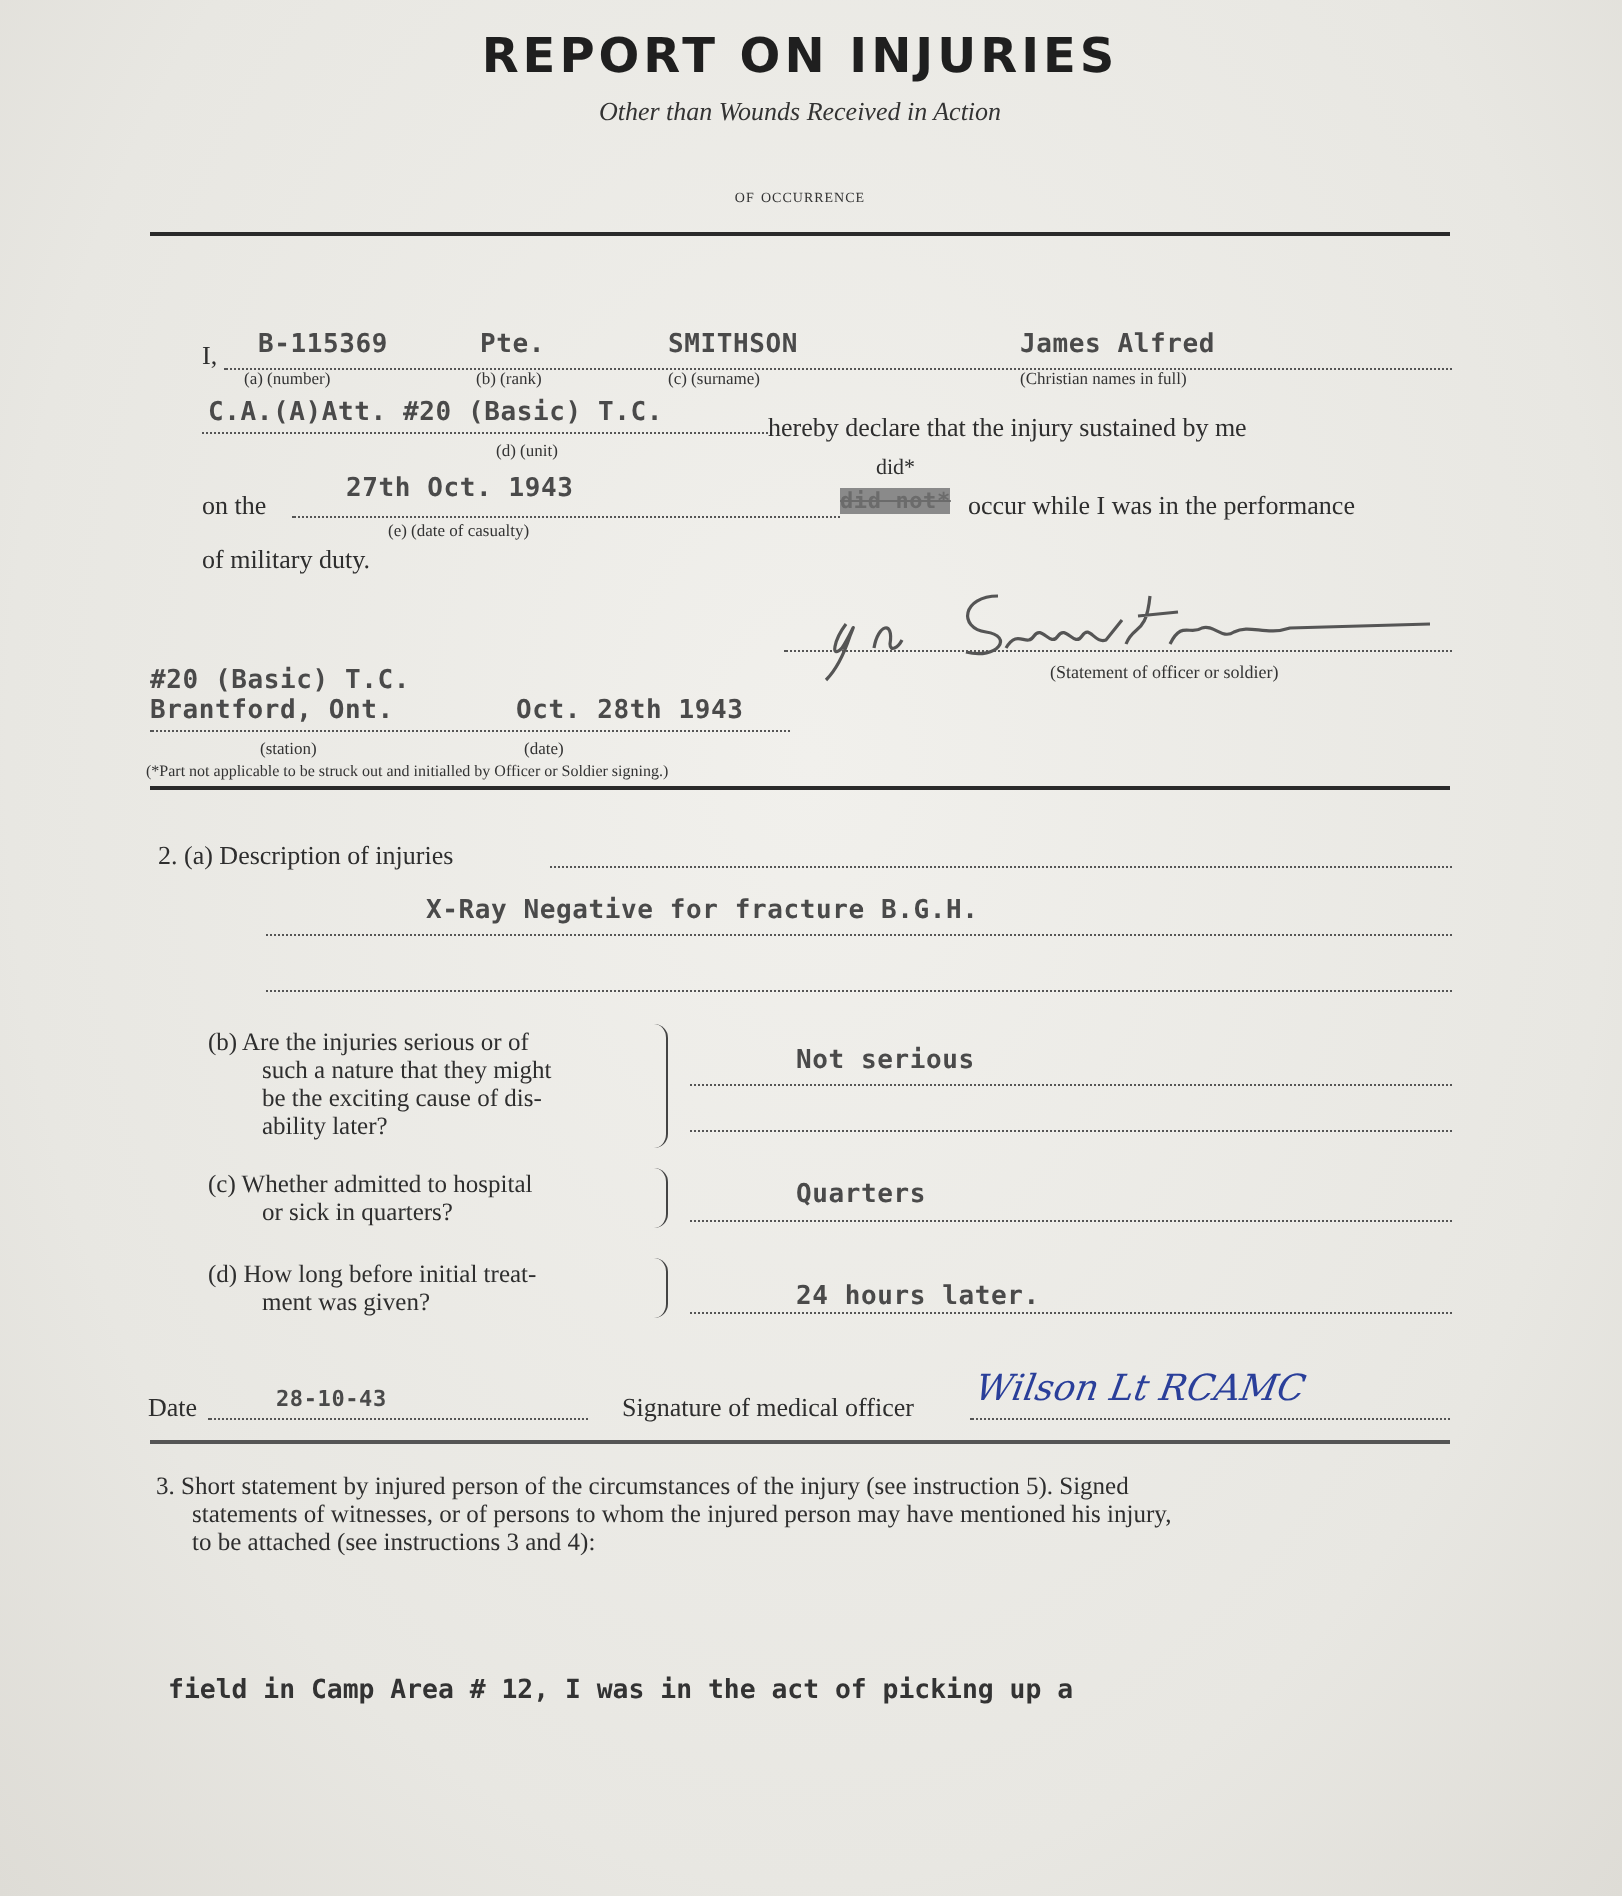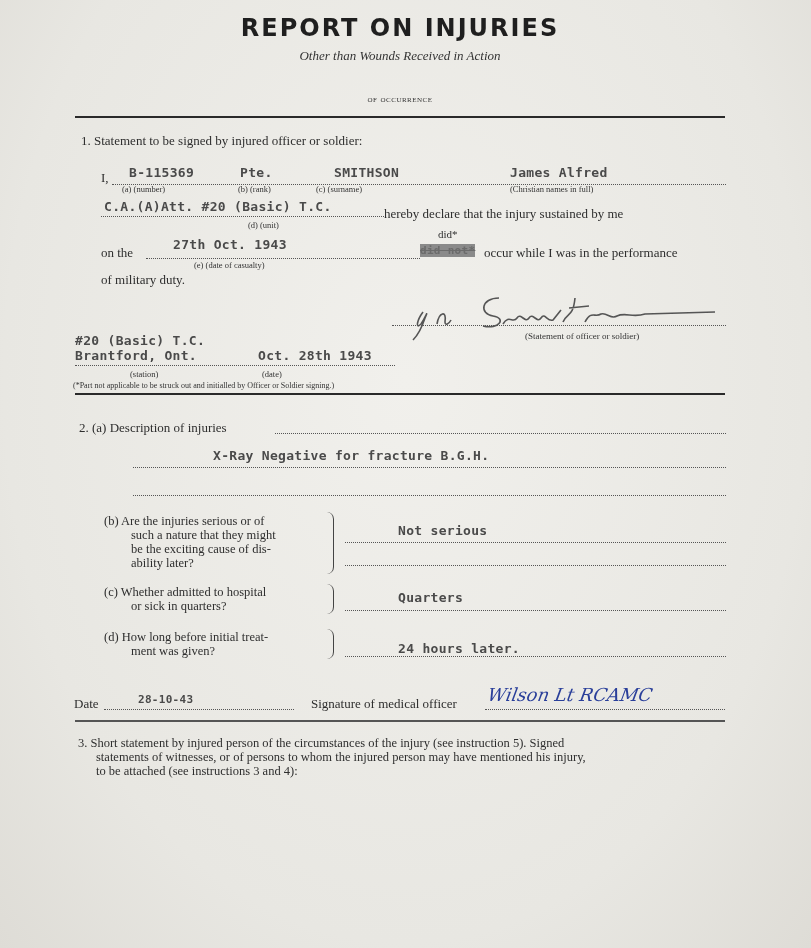--- a/index.html
+++ b/index.html
@@ -29,31 +29,30 @@
 </head>
 <body>
 
 <div class="page">
 
   <div class="abs subtitle">Other than Wounds Received in Action</div>
   <div class="abs title">REPORT ON INJURIES</div>
   <div class="abs instr" style="top:93px;">of occurrence</div>
   <div class="rule" style="left:75px; top:116px; width:650px;"></div>
 
-  <div class="abs serif" style="left:81px; top:133px;">1. Statement to be signed by injured officer or soldier:</div>
 
   <div class="abs serif" style="left:101px; top:170px;">I,</div>
   <div class="dots" style="left:112px; top:184px; width:614px;"></div>
   <div class="abs type" style="left:129px; top:165px;">B-115369</div>
   <div class="abs type" style="left:240px; top:165px;">Pte.</div>
   <div class="abs type" style="left:334px; top:165px;">SMITHSON</div>
   <div class="abs type" style="left:510px; top:165px;">James Alfred</div>
   <div class="abs tiny" style="left:122px; top:184px;">(a)  (number)</div>
   <div class="abs tiny" style="left:238px; top:184px;">(b)  (rank)</div>
-  <div class="abs tiny" style="left:316px; top:184px;">(c)  (surname)</div>
+  <div class="abs tiny" style="left:334px; top:184px;">(c)  (surname)</div>
   <div class="abs tiny" style="left:510px; top:184px;">(Christian names in full)</div>
 
   <div class="dots" style="left:101px; top:216px; width:285px;"></div>
   <div class="abs type" style="left:104px; top:199px;">C.A.(A)Att. #20 (Basic) T.C.</div>
   <div class="abs serif" style="left:384px; top:206px;">hereby declare that the injury sustained by me</div>
   <div class="abs tiny" style="left:248px; top:220px;">(d)  (unit)</div>
 
   <div class="abs serif" style="left:101px; top:245px;">on the</div>
   <div class="dots" style="left:146px; top:258px; width:274px;"></div>
   <div class="abs type" style="left:173px; top:237px;">27th Oct. 1943</div>
@@ -122,18 +121,19 @@
   <div class="abs sig" style="left:488px; top:684px; font-size:18px; color:#2a3f9a; transform:skewX(-10deg);">Wilson Lt RCAMC</div>
   <div class="rule" style="left:75px; top:720px; width:650px; height:1.5px; background:#555;"></div>
 
   <div class="abs serif" style="left:78px; top:736px; line-height:14px; font-size:12.5px;">
     <div>3.  Short statement by injured person of the circumstances of the injury (see instruction 5).   Signed</div>
     <div style="padding-left:18px;">statements of witnesses, or of persons to whom the injured person may have mentioned his injury,</div>
     <div style="padding-left:18px;">to be attached (see instructions 3 and 4):</div>
   </div>
 
   <div class="abs stmt">
+    <div>field in Camp Area # 12, I was in the act of picking up a</div>
     
     
     
     
   </div>
 </div>
 
 </body></html>

